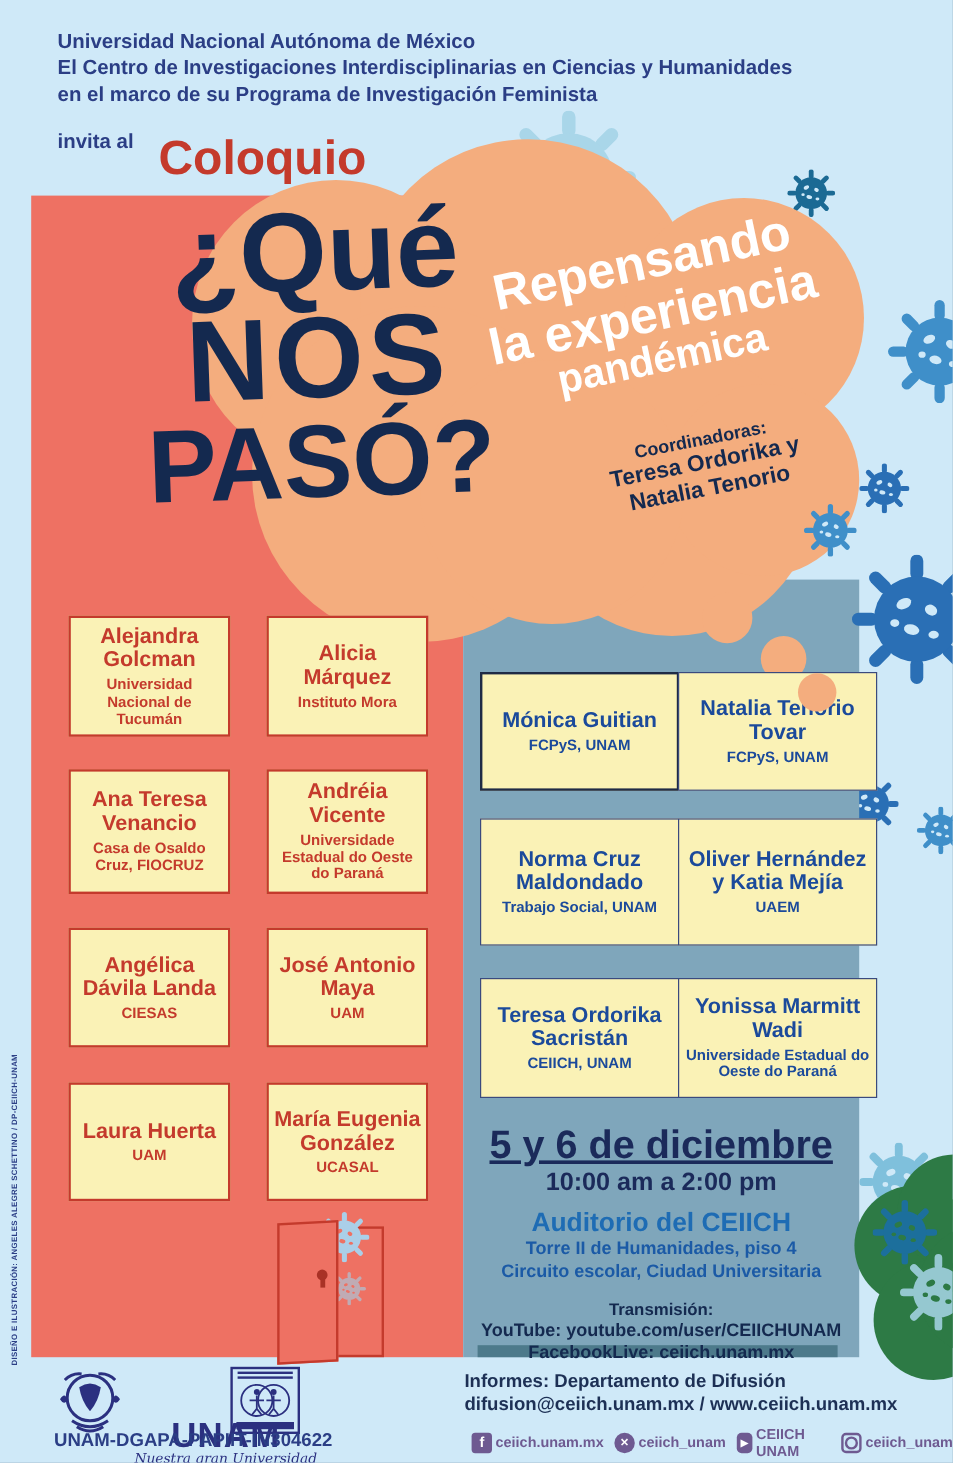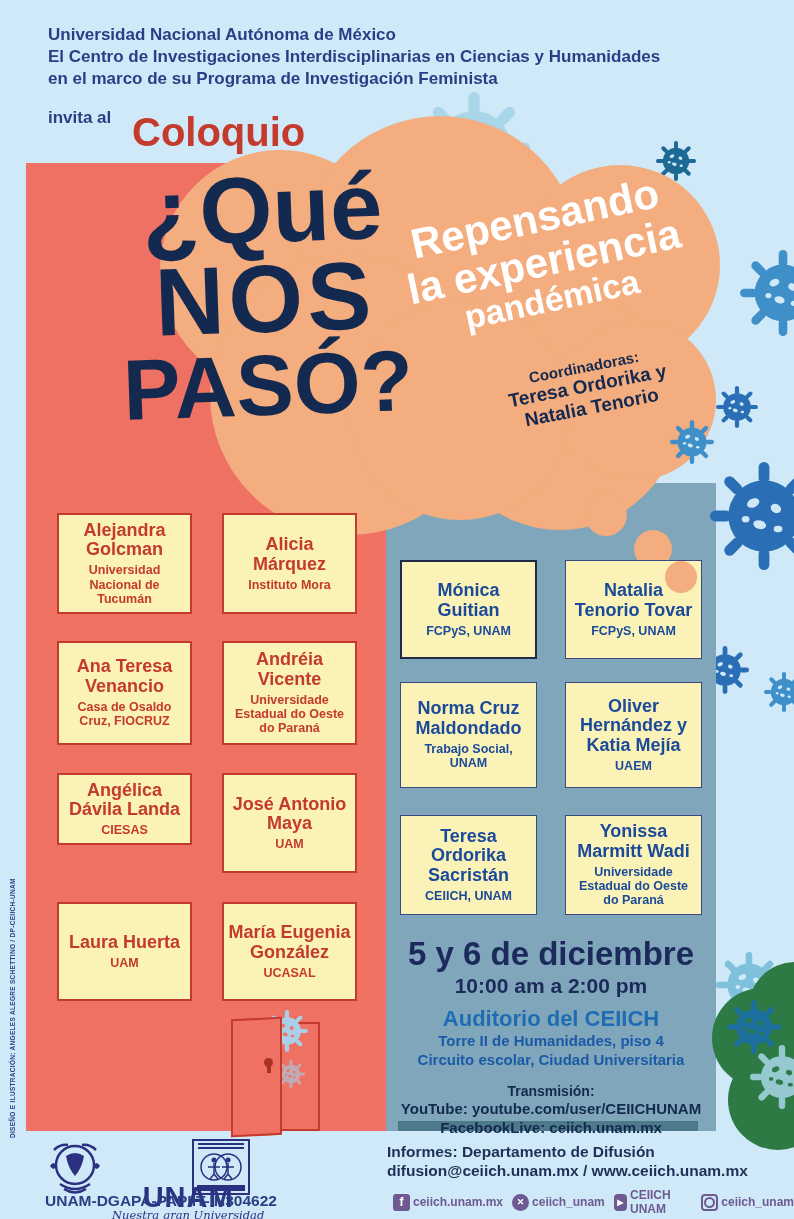--- a/index.html
+++ b/index.html
@@ -30,28 +30,28 @@
             text-align:center;line-height:1.04;z-index:8;}
   .s1,.s2{font-size:42px;} .s3{font-size:34px;}
   .coords{left:478px;top:358px;width:220px;transform:rotate(-11deg);color:#14294f;font-weight:bold;
           text-align:center;z-index:8;line-height:1.15;}
   .c0{font-size:15px;} .c1{font-size:19px;}
 
   
   .card{position:absolute;width:135px;background:#faf2b6;display:flex;flex-direction:column;
         justify-content:center;align-items:center;text-align:center;padding:4px;box-sizing:border-box;z-index:6;}
   .card.left{border:2px solid #c43a2c;color:#c43a2c;}
-  .card.right{width:137px;border:1.5px solid #3a4a7e;color:#1b4a9b;}
+  .card.right{width:166px;border:1.5px solid #3a4a7e;color:#1b4a9b;}
   .card.darkborder{border:2px solid #1f2b45;}
   .card-name{font-size:18px;font-weight:bold;line-height:1.1;}
   .card-aff{font-size:12.5px;font-weight:bold;line-height:1.15;margin-top:3px;}
 
   
   .event{left:386px;top:937px;width:330px;text-align:center;z-index:6;}
-  .ev-date{font-size:33px;font-weight:800;color:#1b2a5a;line-height:1;}
+  .ev-date{font-size:33px;font-weight:800;color:#1b2a5a;line-height:1;text-decoration:underline;}
   .ev-time{font-size:21px;font-weight:800;color:#1b2a5a;margin-top:4px;}
   .ev-venue{font-size:22px;font-weight:bold;color:#1e6cb4;margin-top:8px;}
   .ev-addr{font-size:15px;font-weight:bold;color:#1b5aa6;line-height:1.25;}
   .ev-trans{font-size:14px;font-weight:bold;color:#14294f;margin-top:13px;}
   .ev-url{font-size:15px;font-weight:bold;color:#14294f;line-height:1.3;}
 
   
   .door-frame{left:237px;top:1022px;width:79px;height:105px;border:2.5px solid #c43a2c;z-index:3;}
   .door-leaf{left:231px;top:1018px;width:47px;height:114px;background:#ee7163;border:2.5px solid #c43a2c;
              transform:skewY(-3deg);z-index:5;}
@@ -194,21 +194,21 @@
     <div class="card-aff">Instituto Mora</div>
   </div>
   <div class="card left" style="left:57px;top:641px;height:104px">
     <div class="card-name">Ana Teresa Venancio</div>
     <div class="card-aff">Casa de Osaldo Cruz, FIOCRUZ</div>
   </div>
   <div class="card left" style="left:222px;top:641px;height:104px">
     <div class="card-name">Andréia Vicente</div>
     <div class="card-aff">Universidade Estadual do Oeste do Paraná</div>
   </div>
-  <div class="card left" style="left:57px;top:773px;height:72px">
+  <div class="card left" style="left:57px;top:773px;height:100px">
     <div class="card-name">Angélica Dávila Landa</div>
     <div class="card-aff">CIESAS</div>
   </div>
   <div class="card left" style="left:222px;top:773px;height:100px">
     <div class="card-name">José Antonio Maya</div>
     <div class="card-aff">UAM</div>
   </div>
   <div class="card left" style="left:57px;top:902px;height:99px">
     <div class="card-name">Laura Huerta</div>
     <div class="card-aff">UAM</div>

